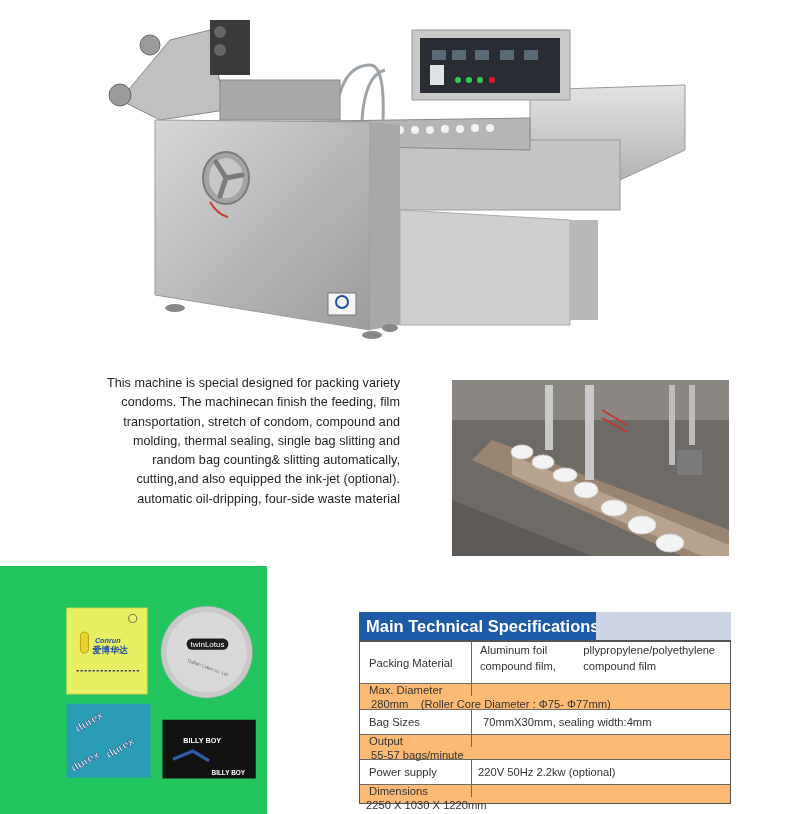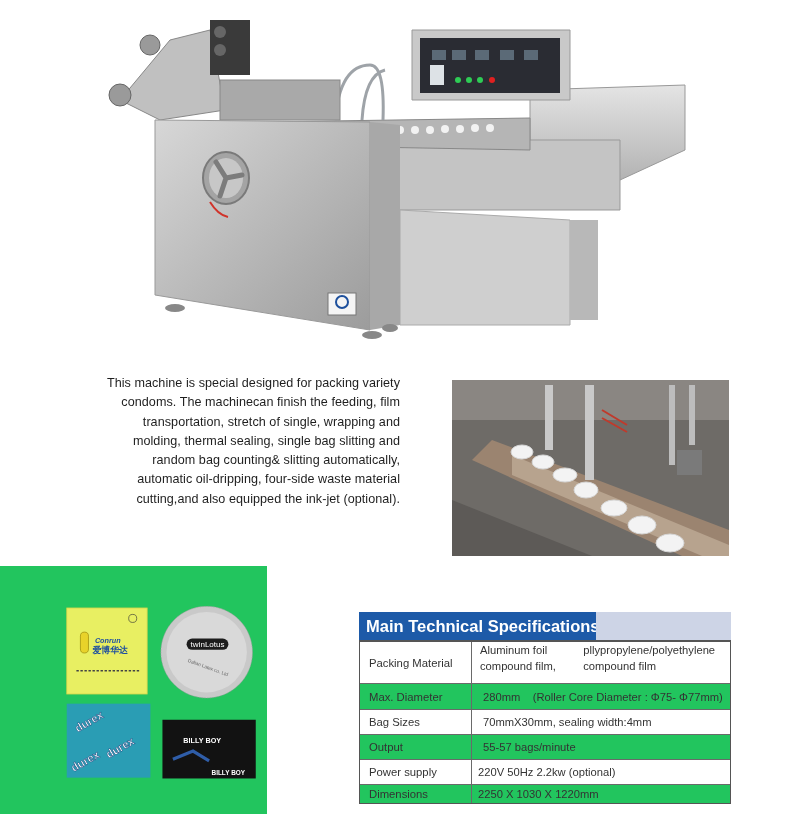--- a/index.html
+++ b/index.html
@@ -30,21 +30,21 @@
   .spec { position: absolute; left: 359px; top: 612px; width: 372px; }
   .spec-head { display: flex; height: 28px; border-radius: 14px; }
   .spec-title {
     background: #1d5aa8; color: #fff; font-weight: bold; font-size: 16.5px;
     padding: 0 7px; line-height: 28px; width: 237px; white-space: nowrap;
   }
   .spec-title-fill { flex: 1; background: #cdd4e6; }
   .spec-table { border: 1px solid #555; border-top: 2px solid #555; border-collapse: collapse; width: 372px; }
   .spec-row { display: flex; border-bottom: 1px solid #6a6a6a; }
   .spec-row:last-child { border-bottom: none; }
-  .spec-row.alt { background: #22c55e; }
+  .spec-row.alt { background: #fdba74; flex-direction: column; }
   .spec-label { width: 112px; border-right: 1px solid #6a6a6a; font-size: 11.3px; color: #333; padding-left: 9px; display: flex; align-items: center; }
   .spec-value { flex: 1; font-size: 11.2px; color: #333; padding-left: 8px; display: flex; align-items: center; line-height: 16px; }
   .h1 { height: 42px; } .h2 { height: 26px; } .h3 { height: 25px; } .h4 { height: 25px; } .h5 { height: 25px; } .h6 { height: 18px; }
 </style>
 </head>
 <body>
 
 <div class="machine">
   <svg viewBox="0 0 600 340" xmlns="http://www.w3.org/2000/svg">
     <defs>
@@ -118,25 +118,25 @@
 
     <ellipse cx="75" cy="298" rx="10" ry="4" fill="#888"></ellipse>
       <ellipse cx="272" cy="325" rx="10" ry="4" fill="#888"></ellipse>
       <ellipse cx="290" cy="318" rx="8" ry="4" fill="#888"></ellipse>
   </svg>
 </div>
 
 <div class="desc">
   <div>This machine is special designed for packing variety</div>
   <div>condoms. The machinecan finish the feeding, film</div>
-  <div>transportation, stretch of single, wrapping and</div>
+  <div>transportation, stretch of condom, compound and</div>
   <div>molding, thermal sealing, single bag slitting and</div>
   <div>random bag counting&amp; slitting automatically,</div>
+  <div>cutting,and also equipped the ink-jet (optional).</div>
   <div>automatic oil-dripping, four-side waste material</div>
-  <div>cutting,and also equipped the ink-jet (optional).</div>
 </div>
 
 <div class="photo">
   <svg viewBox="0 0 277 176" xmlns="http://www.w3.org/2000/svg" preserveAspectRatio="none">
     <rect width="277" height="176" fill="#6e6b67"></rect>
     <rect x="0" y="0" width="277" height="40" fill="#8a8682"></rect>
     <polygon points="0,120 140,176 0,176" fill="#5d5a57"></polygon>
     <polygon points="40,60 277,150 277,176 230,176 20,80" fill="#9b8470"></polygon>
     <polygon points="60,75 277,165 277,176 250,176 60,95" fill="#b7a38e"></polygon>
     <g fill="#f3f3f3" stroke="#d6d6d6">

